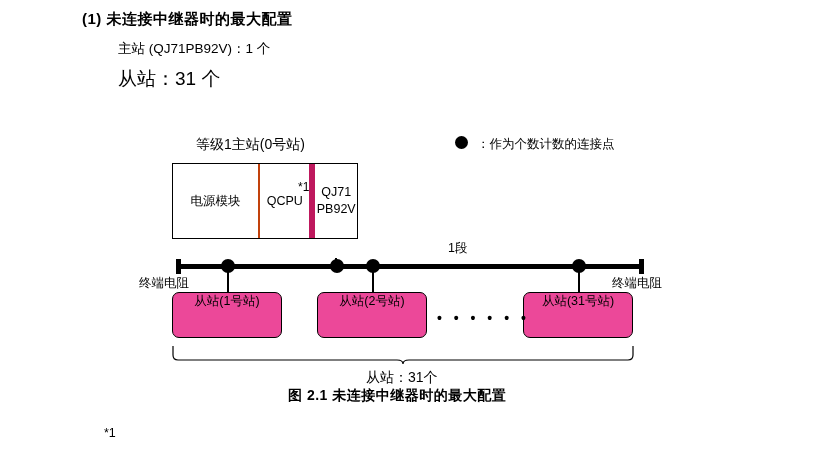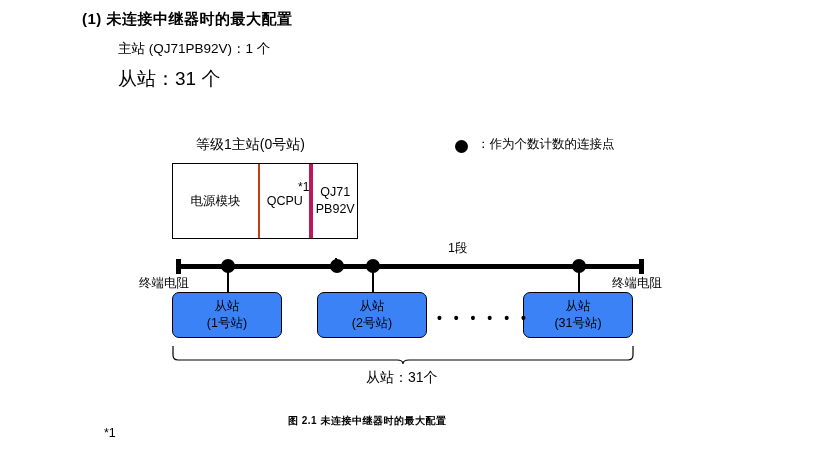--- a/index.html
+++ b/index.html
@@ -34,21 +34,21 @@
     left: 118px;
     top: 66px;
     font-size: 19px;
   }
 
   
   #legend {
     left: 455px;
     top: 136px;
     display: flex;
-    align-items: flex-end;
+    align-items: flex-start;
     font-size: 12.5px;
   }
   #legend .dot {
     width: 13px;
     height: 13px;
     border-radius: 50%;
     background: #000;
     display: inline-block;
     margin-right: 9px;
   }
@@ -72,21 +72,21 @@
     box-sizing: border-box;
     display: flex;
     align-items: center;
     justify-content: center;
     text-align: center;
     font-size: 12.5px;
     line-height: 1.35;
   }
   #cell-power { width: 86px; }
   #cell-qcpu  { width: 52px; border-left: 2px solid #c2410c; }
-  #cell-pb    { width: 48px; border-left: 4px solid #be185d; }
+  #cell-pb    { width: 48px; border-left: 6px solid #be185d; }
   #star-mark {
     left: 298px;
     top: 180px;
     font-size: 12px;
   }
 
   
   #bus-line {
     left: 176px;
     top: 264px;
@@ -152,26 +152,25 @@
 
   
   .slave-box {
     top: 292px;
     width: 110px;
     height: 46px;
     border: 1px solid #000;
     border-radius: 7px;
     box-sizing: border-box;
     display: flex;
-    flex-direction: column;
-    align-items: center;
+    flex-direction: row;
     justify-content: center;
     font-size: 12.5px;
     line-height: 1.35;
-    background: #3b82f6;
+    background: #ec4899;
   }
   #slave-1 { left: 172px; }
   #slave-2 { left: 317px; }
   #slave-3 { left: 523px; }
   #ellipsis {
     left: 437px;
     top: 310px;
     font-size: 14px;
     letter-spacing: 4px;
     font-weight: bold;
@@ -186,22 +185,22 @@
   }
   #brace-label {
     left: 366px;
     top: 369px;
     font-size: 14px;
   }
 
   
   #fig-caption {
     left: 288px;
-    top: 414px;
-    font-size: 10px;
+    top: 387px;
+    font-size: 14px;
     font-weight: bold;
     letter-spacing: 0.5px;
   }
   #footnote {
     left: 104px;
     top: 426px;
     font-size: 12.5px;
     display: flex;
   }
   #footnote .fn-mark { width: 34px; }

